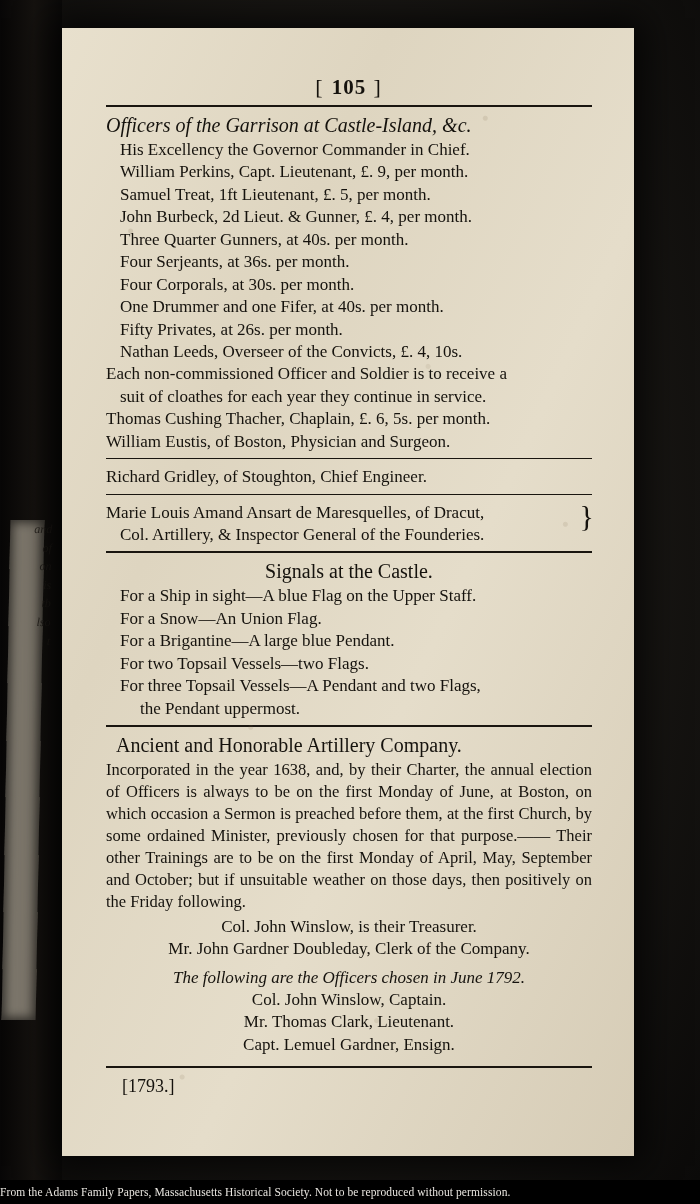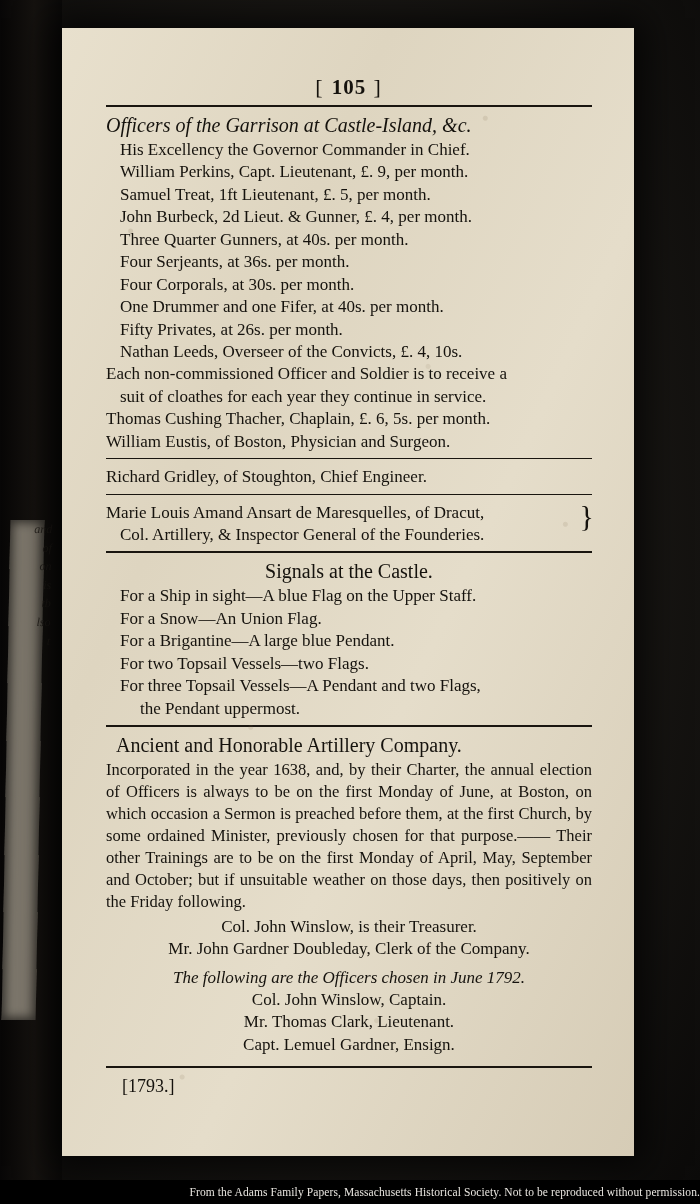--- a/index.html
+++ b/index.html
@@ -149,21 +149,21 @@
     left: 0;
     top: 1180px;
     width: 700px;
     height: 24px;
     background: #000;
     color: #e9e6e0;
     font-family: "Liberation Serif", serif;
     font-size: 11.5px;
     display: flex;
     align-items: center;
-    justify-content: flex-end;
+    justify-content: flex-start;
     letter-spacing: .1px;
   }
 </style>
 </head>
 <body>
 
 <div id="scan">
 
   <div class="gutter">
     <div class="gutter-strip">

